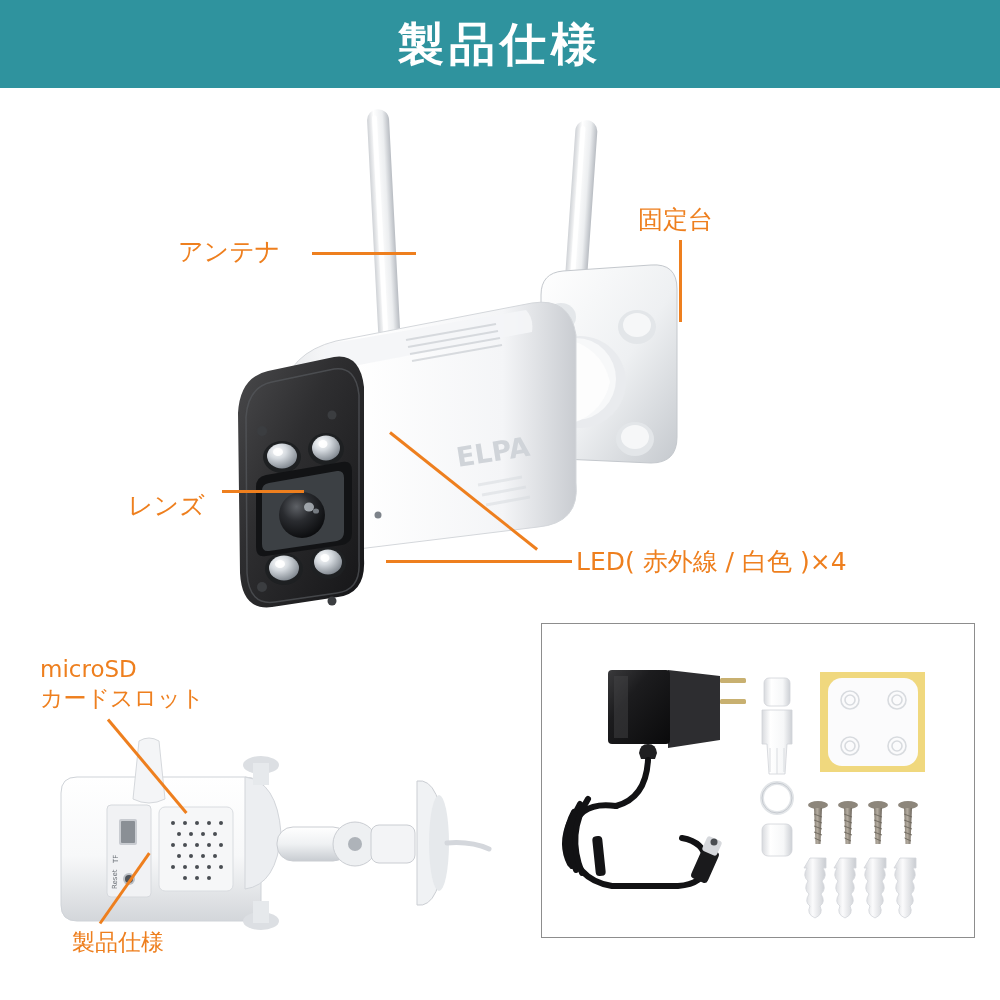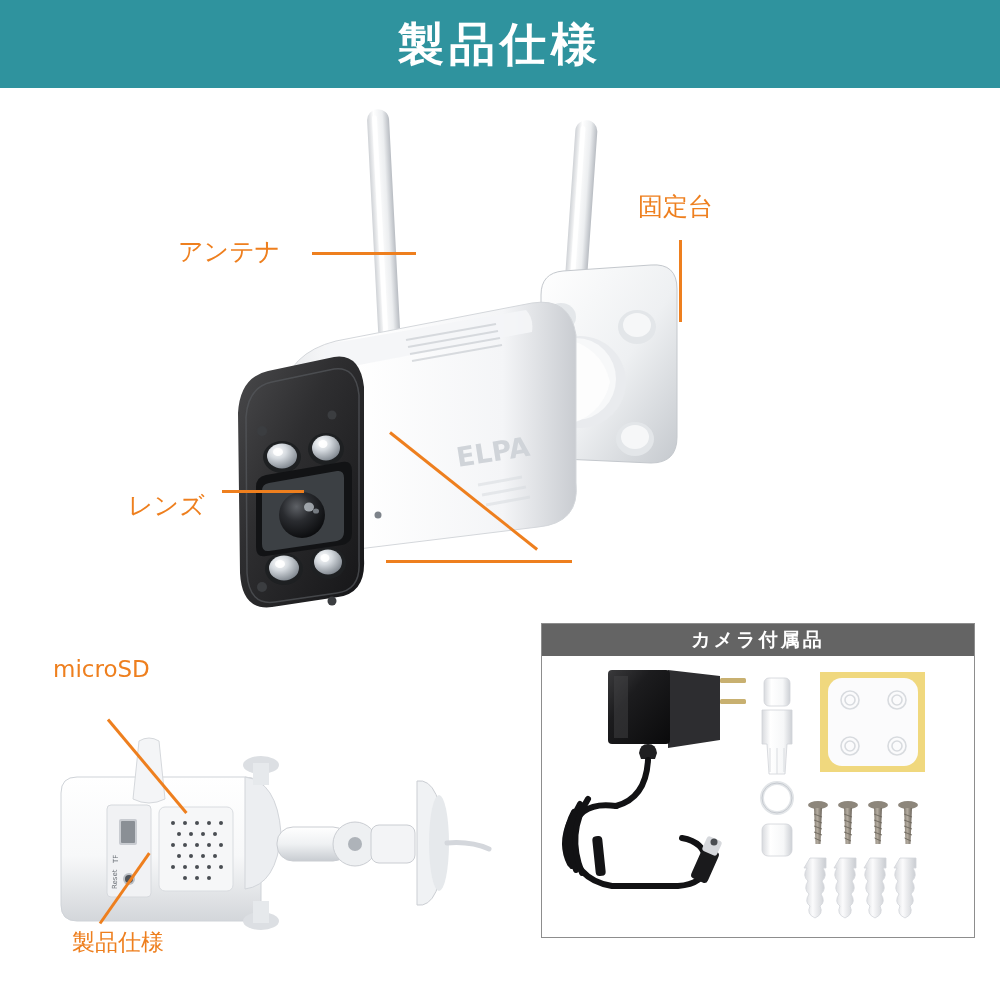--- a/index.html
+++ b/index.html
@@ -240,28 +240,29 @@
         <ellipse cx="92" cy="420" rx="23" ry="23" fill="url(#lensGrad)"></ellipse>
         <ellipse cx="99" cy="412" rx="5" ry="4.5" fill="#b9bfc5" opacity="0.8"></ellipse>
         <ellipse cx="106" cy="416" rx="3" ry="2.6" fill="#9aa1a8" opacity="0.7"></ellipse>
       </g>
     </g>
   </svg>
 
   <div class="callout" style="left:178px; top:236px;">アンテナ</div>
   <div class="leader leader-h" style="left:312px; top:252px; width:104px;"></div>
 
-  <div class="callout" style="left:638px; top:191px;">固定台</div>
+  <div class="callout" style="left:638px; top:204px;">固定台</div>
   <div class="leader leader-v" style="left:679px; top:240px; height:82px;"></div>
 
   <div class="callout" style="left:128px; top:470px;margin-top:20px;">レンズ</div>
   <div class="leader leader-h" style="left:222px; top:490px; width:82px;"></div>
 
   <div class="leader leader-d" style="left:390px; top:431px; width:188px; transform:rotate(38.5deg);"></div>
   <div class="leader leader-d" style="left:386px; top:560px; width:186px;"></div>
+  <div class="callout" style="left:576px; top:546px;">LED( 赤外線 / 白色 )×4</div>
 
   <svg class="art" style="left:55px; top:735px; width:440px; height:200px;" viewBox="0 0 440 200">
     <defs>
       <linearGradient id="rearBody" x1="0" y1="0" x2="0" y2="1">
         <stop offset="0%" stop-color="#ffffff"></stop>
         <stop offset="55%" stop-color="#f7f8f9"></stop>
         <stop offset="100%" stop-color="#d3d6da"></stop>
       </linearGradient>
       <linearGradient id="armGrad" x1="0" y1="0" x2="0" y2="1">
         <stop offset="0%" stop-color="#ffffff"></stop>
@@ -332,30 +333,28 @@
       <circle cx="300" cy="109" r="7" fill="#aeb3b9"></circle>
       <rect x="316" y="90" width="44" height="38" rx="8" fill="#f3f4f6" stroke="#cacdd2" stroke-width="1"></rect>
 
       <path d="M362 46 q24 -4 28 62 q-4 66 -28 62 z" fill="#f0f2f4" stroke="#cbced3" stroke-width="1"></path>
       <ellipse cx="384" cy="108" rx="10" ry="48" fill="#e6e9ec"></ellipse>
 
       <path d="M392 108 q24 -2 42 6" fill="none" stroke="#d4d7dc" stroke-width="5" stroke-linecap="round"></path>
     </g>
   </svg>
 
-  <div class="callout small" style="left:40px; top:655px;margin-left:13px;">microSD</div>
+  <div class="callout small" style="left:40px; top:655px;">microSD</div>
+  <div class="callout small" style="left:40px; top:684px;">カードスロット</div>
   <div class="leader leader-d" style="left:108px; top:718px; width:122px; transform:rotate(50deg);"></div>
 
   <div class="callout small" style="left:72px; top:928px;">製品仕様</div>
   <div class="leader leader-d" style="left:100px; top:922px; width:86px; transform:rotate(-55deg);"></div>
 
   <div class="acc-panel"></div>
-  <div class="acc-header">
-    <span class="acc-header-title">カメラ付属品</span>
-  </div>
 
   <svg class="art" style="left:552px; top:662px; width:414px; height:268px;" viewBox="0 0 414 268">
     <defs>
       <linearGradient id="adapterGrad" x1="0" y1="0" x2="1" y2="1">
         <stop offset="0%" stop-color="#3a3a3c"></stop>
         <stop offset="35%" stop-color="#1c1c1e"></stop>
         <stop offset="100%" stop-color="#0a0a0b"></stop>
       </linearGradient>
       <linearGradient id="whitePart" x1="0" y1="0" x2="1" y2="0">
         <stop offset="0%" stop-color="#d8dade"></stop>

